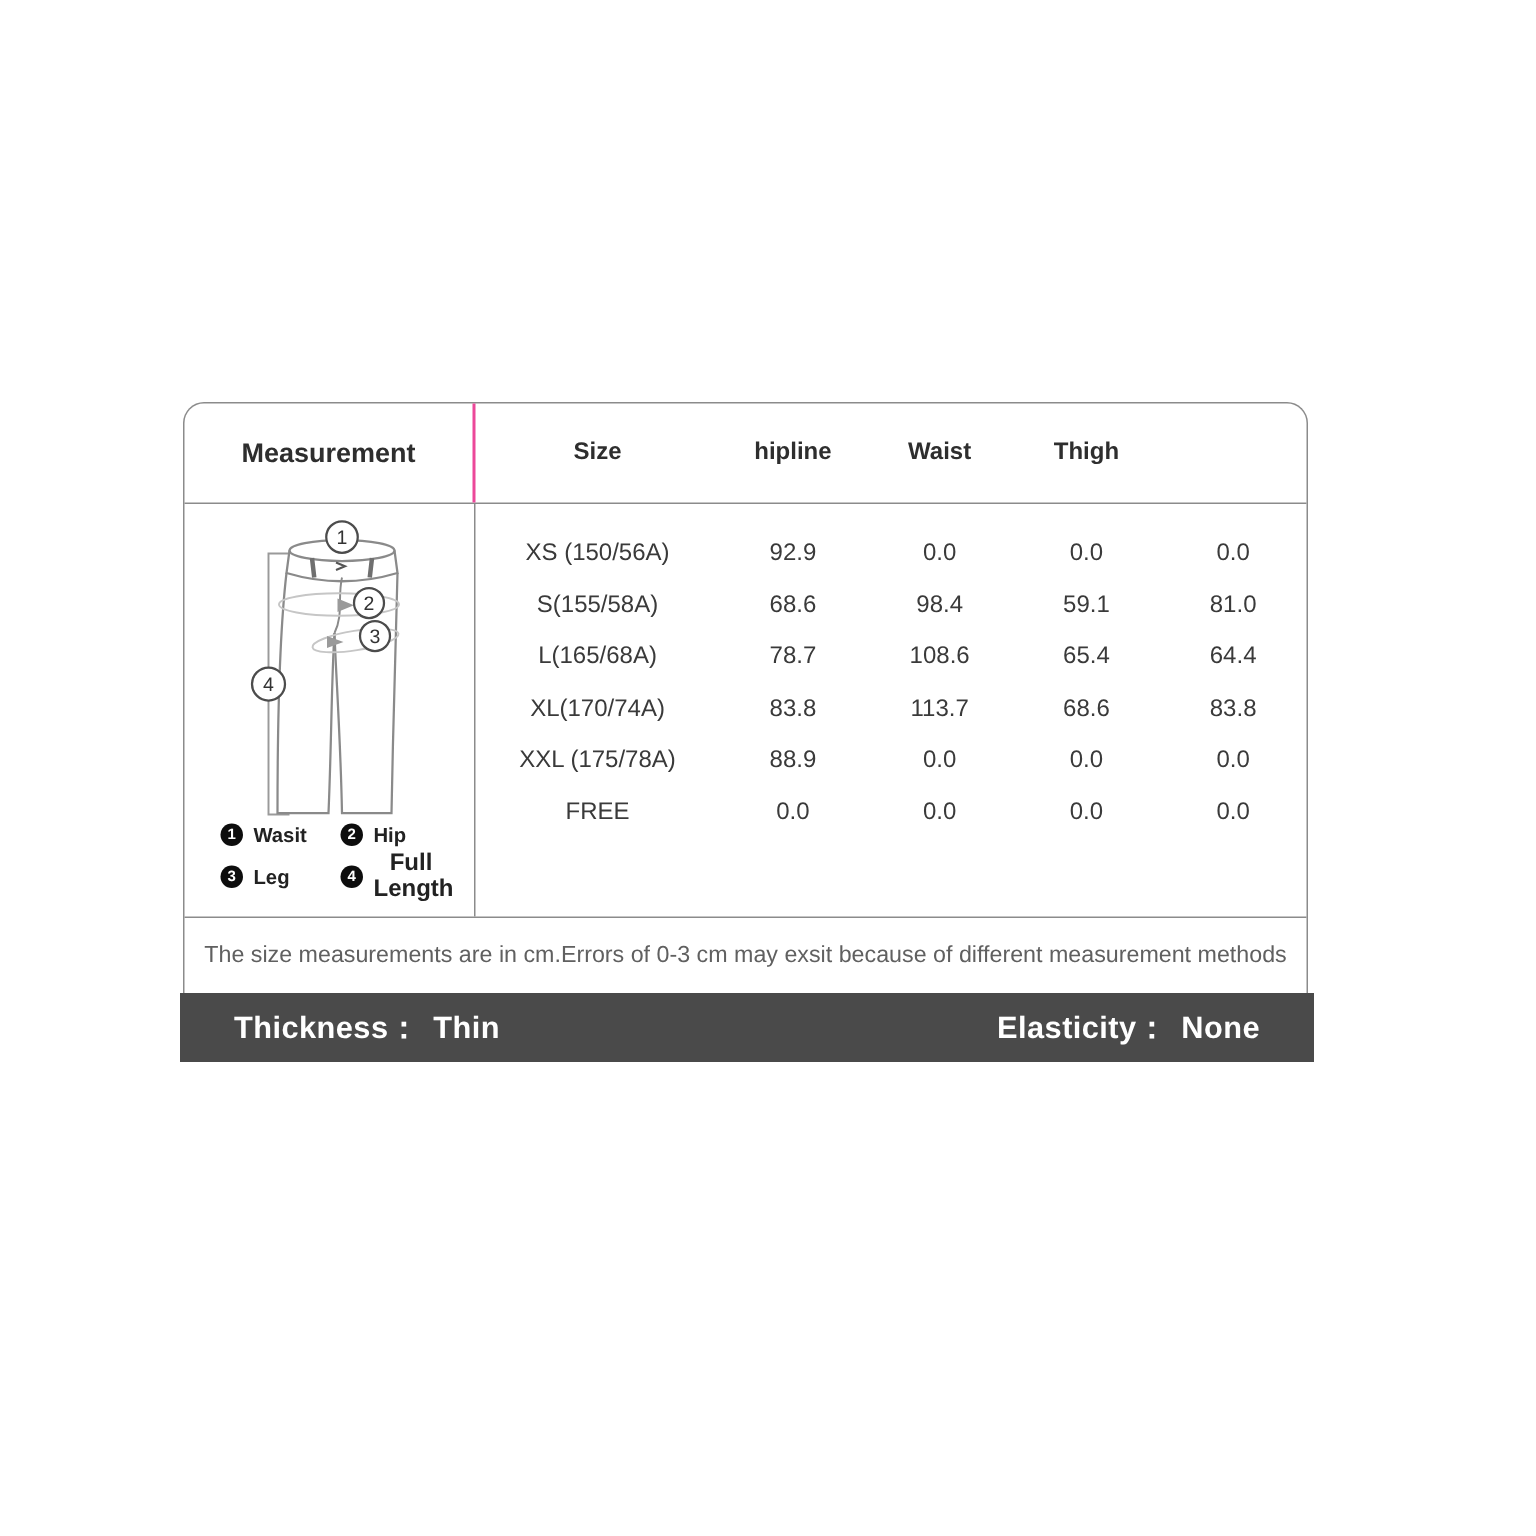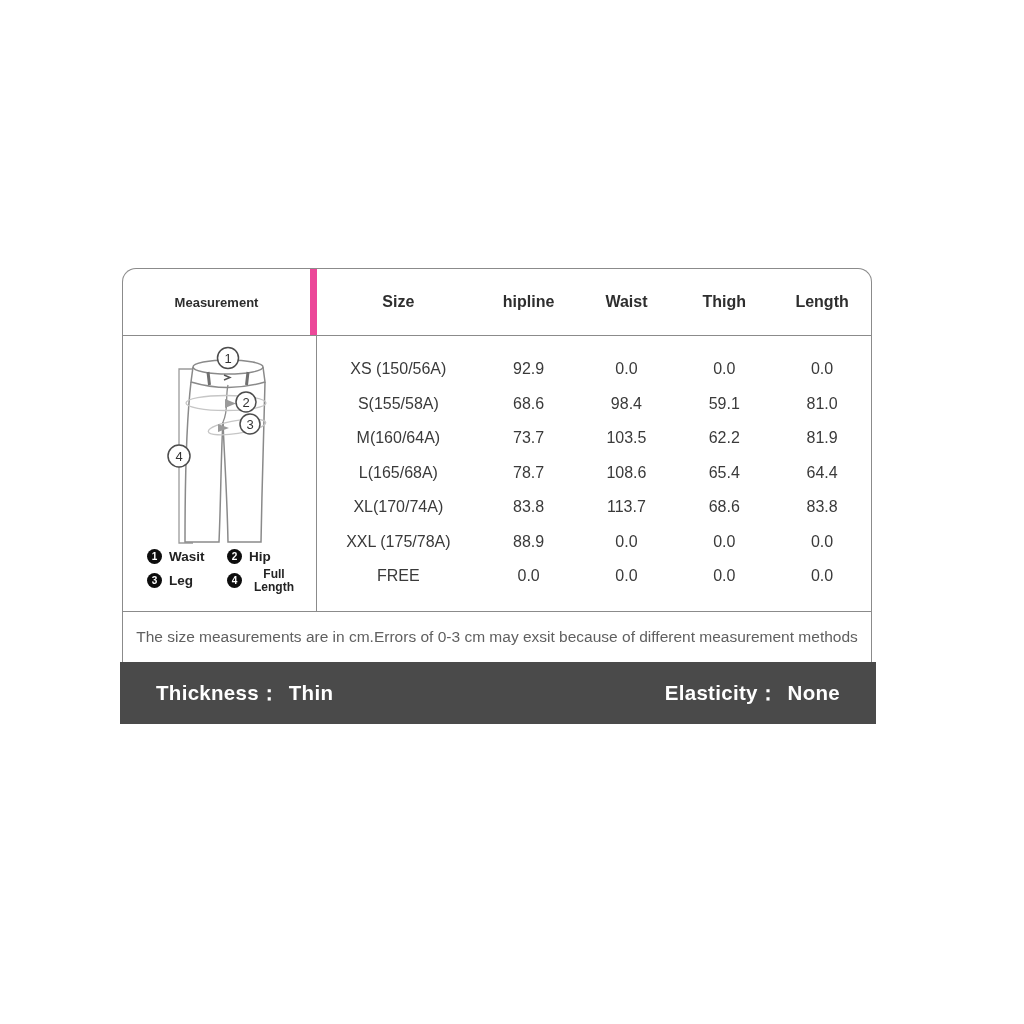--- a/index.html
+++ b/index.html
@@ -16,23 +16,23 @@
     box-sizing:border-box;background:#ffffff;
     border:1px solid #8b8b8b;border-bottom:none;
     border-radius:14px 14px 0 0;
   }
   .head-row{
     height:66px;display:grid;
     grid-template-columns:194px 163fr 98fr 98fr 98fr 98fr;
     border-bottom:1px solid #8b8b8b;
   }
   .m-head{
-    border-right:7px solid #ec4899;
+    border-right:2px solid #ec4899;
     display:flex;align-items:center;justify-content:center;
-    font-weight:bold;font-size:13px;color:#2e2e2e;
+    font-weight:bold;font-size:18px;color:#2e2e2e;
   }
   .col-head{
     display:flex;align-items:center;justify-content:center;
     font-weight:bold;font-size:16px;color:#2e2e2e;
   }
   .body-row{display:grid;grid-template-columns:194px 1fr;height:275px;}
   .diagram-cell{border-right:1px solid #8b8b8b;position:relative;}
   .rows-cell{padding-top:16px;}
   .data-row{
     display:grid;grid-template-columns:163fr 98fr 98fr 98fr 98fr;
@@ -51,26 +51,26 @@
     position:absolute;left:24px;top:213px;
     display:grid;grid-template-columns:80px auto;row-gap:4px;
   }
   .legend-item{display:flex;align-items:center;gap:7px;}
   .badge{
     width:15px;height:15px;border-radius:50%;background:#0d0d0d;flex:0 0 15px;
     color:#ffffff;font-size:10px;font-weight:bold;line-height:15px;text-align:center;
   }
   .legend-label{font-size:13.5px;font-weight:bold;color:#222222;white-space:nowrap;}
   .legend-label.small{
-    font-size:12px;line-height:1.05;text-align:center;white-space:normal;width:50px;
+    font-size:16px;line-height:1.05;text-align:center;white-space:normal;width:50px;
   }
 
   
   .bar{
-    position:absolute;left:120px;top:662px;width:756px;height:62px;
+    position:absolute;left:120px;top:662px;width:756px;height:46px;
     box-sizing:border-box;background:#4a4a4a;
     display:flex;align-items:center;justify-content:space-between;
     padding:0 36px;
   }
   .bar-item{display:flex;align-items:baseline;gap:9px;}
   .bar-label,.bar-value{color:#ffffff;font-weight:bold;font-size:20.5px;letter-spacing:.3px;}
 
   svg text{font-family:"Liberation Sans", sans-serif;}
 </style>
 </head>
@@ -79,21 +79,20 @@
 <div class="stage">
 
   <div class="panel">
 
     <div class="head-row">
       <div class="m-head">Measurement</div>
       <div class="col-head">Size</div>
       <div class="col-head">hipline</div>
       <div class="col-head">Waist</div>
       <div class="col-head">Thigh</div>
-      <div class="col-head">Length</div>
     </div>
 
     <div class="body-row">
 
       <div class="diagram-cell">
         <svg width="194" height="212" viewBox="0 0 194 212">
 
           <path d="M70 33 H56 V207 H70" fill="none" stroke="#9a9a9a" stroke-width="1.3"></path>
 
           <ellipse cx="105" cy="31" rx="35" ry="7" fill="#ffffff" stroke="#8a8a8a" stroke-width="1.5"></ellipse>
@@ -160,27 +159,20 @@
           <div class="cell">0.0</div>
         </div>
         <div class="data-row">
           <div class="cell">S(155/58A)</div>
           <div class="cell">68.6</div>
           <div class="cell">98.4</div>
           <div class="cell">59.1</div>
           <div class="cell">81.0</div>
         </div>
         <div class="data-row">
-          <div class="cell">M(160/64A)</div>
-          <div class="cell">73.7</div>
-          <div class="cell">103.5</div>
-          <div class="cell">62.2</div>
-          <div class="cell">81.9</div>
-        </div>
-        <div class="data-row">
           <div class="cell">L(165/68A)</div>
           <div class="cell">78.7</div>
           <div class="cell">108.6</div>
           <div class="cell">65.4</div>
           <div class="cell">64.4</div>
         </div>
         <div class="data-row">
           <div class="cell">XL(170/74A)</div>
           <div class="cell">83.8</div>
           <div class="cell">113.7</div>

